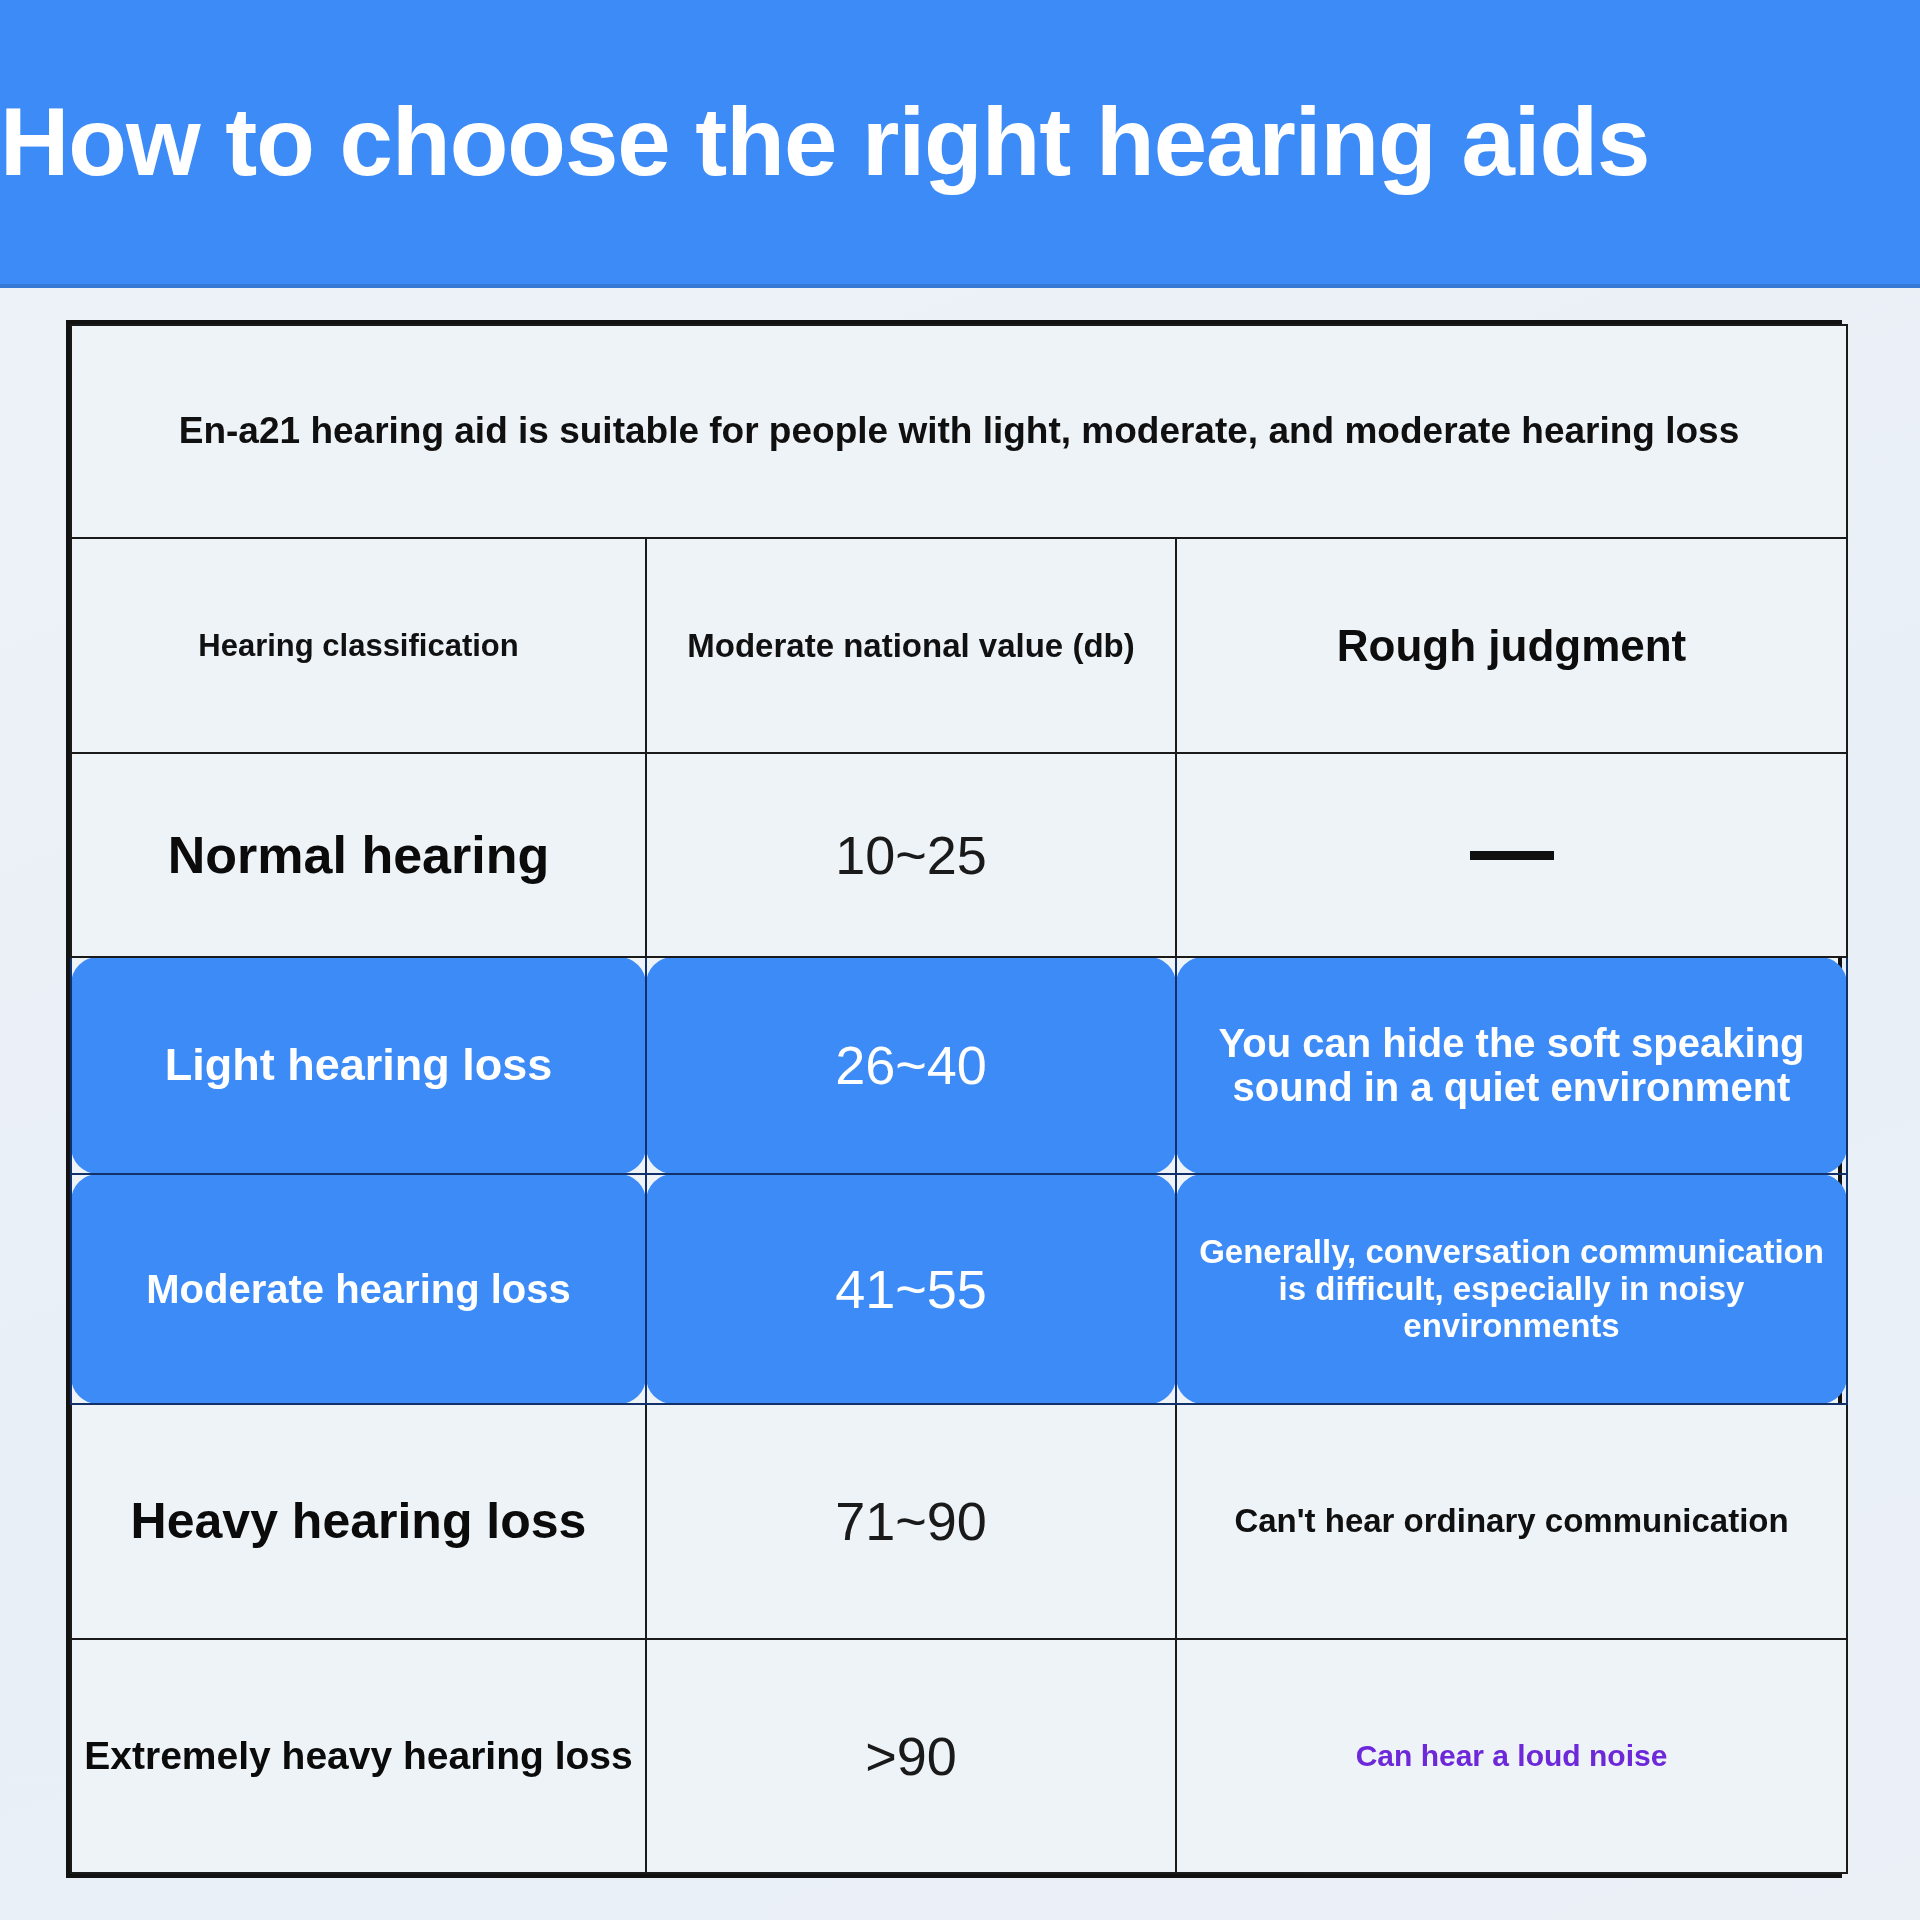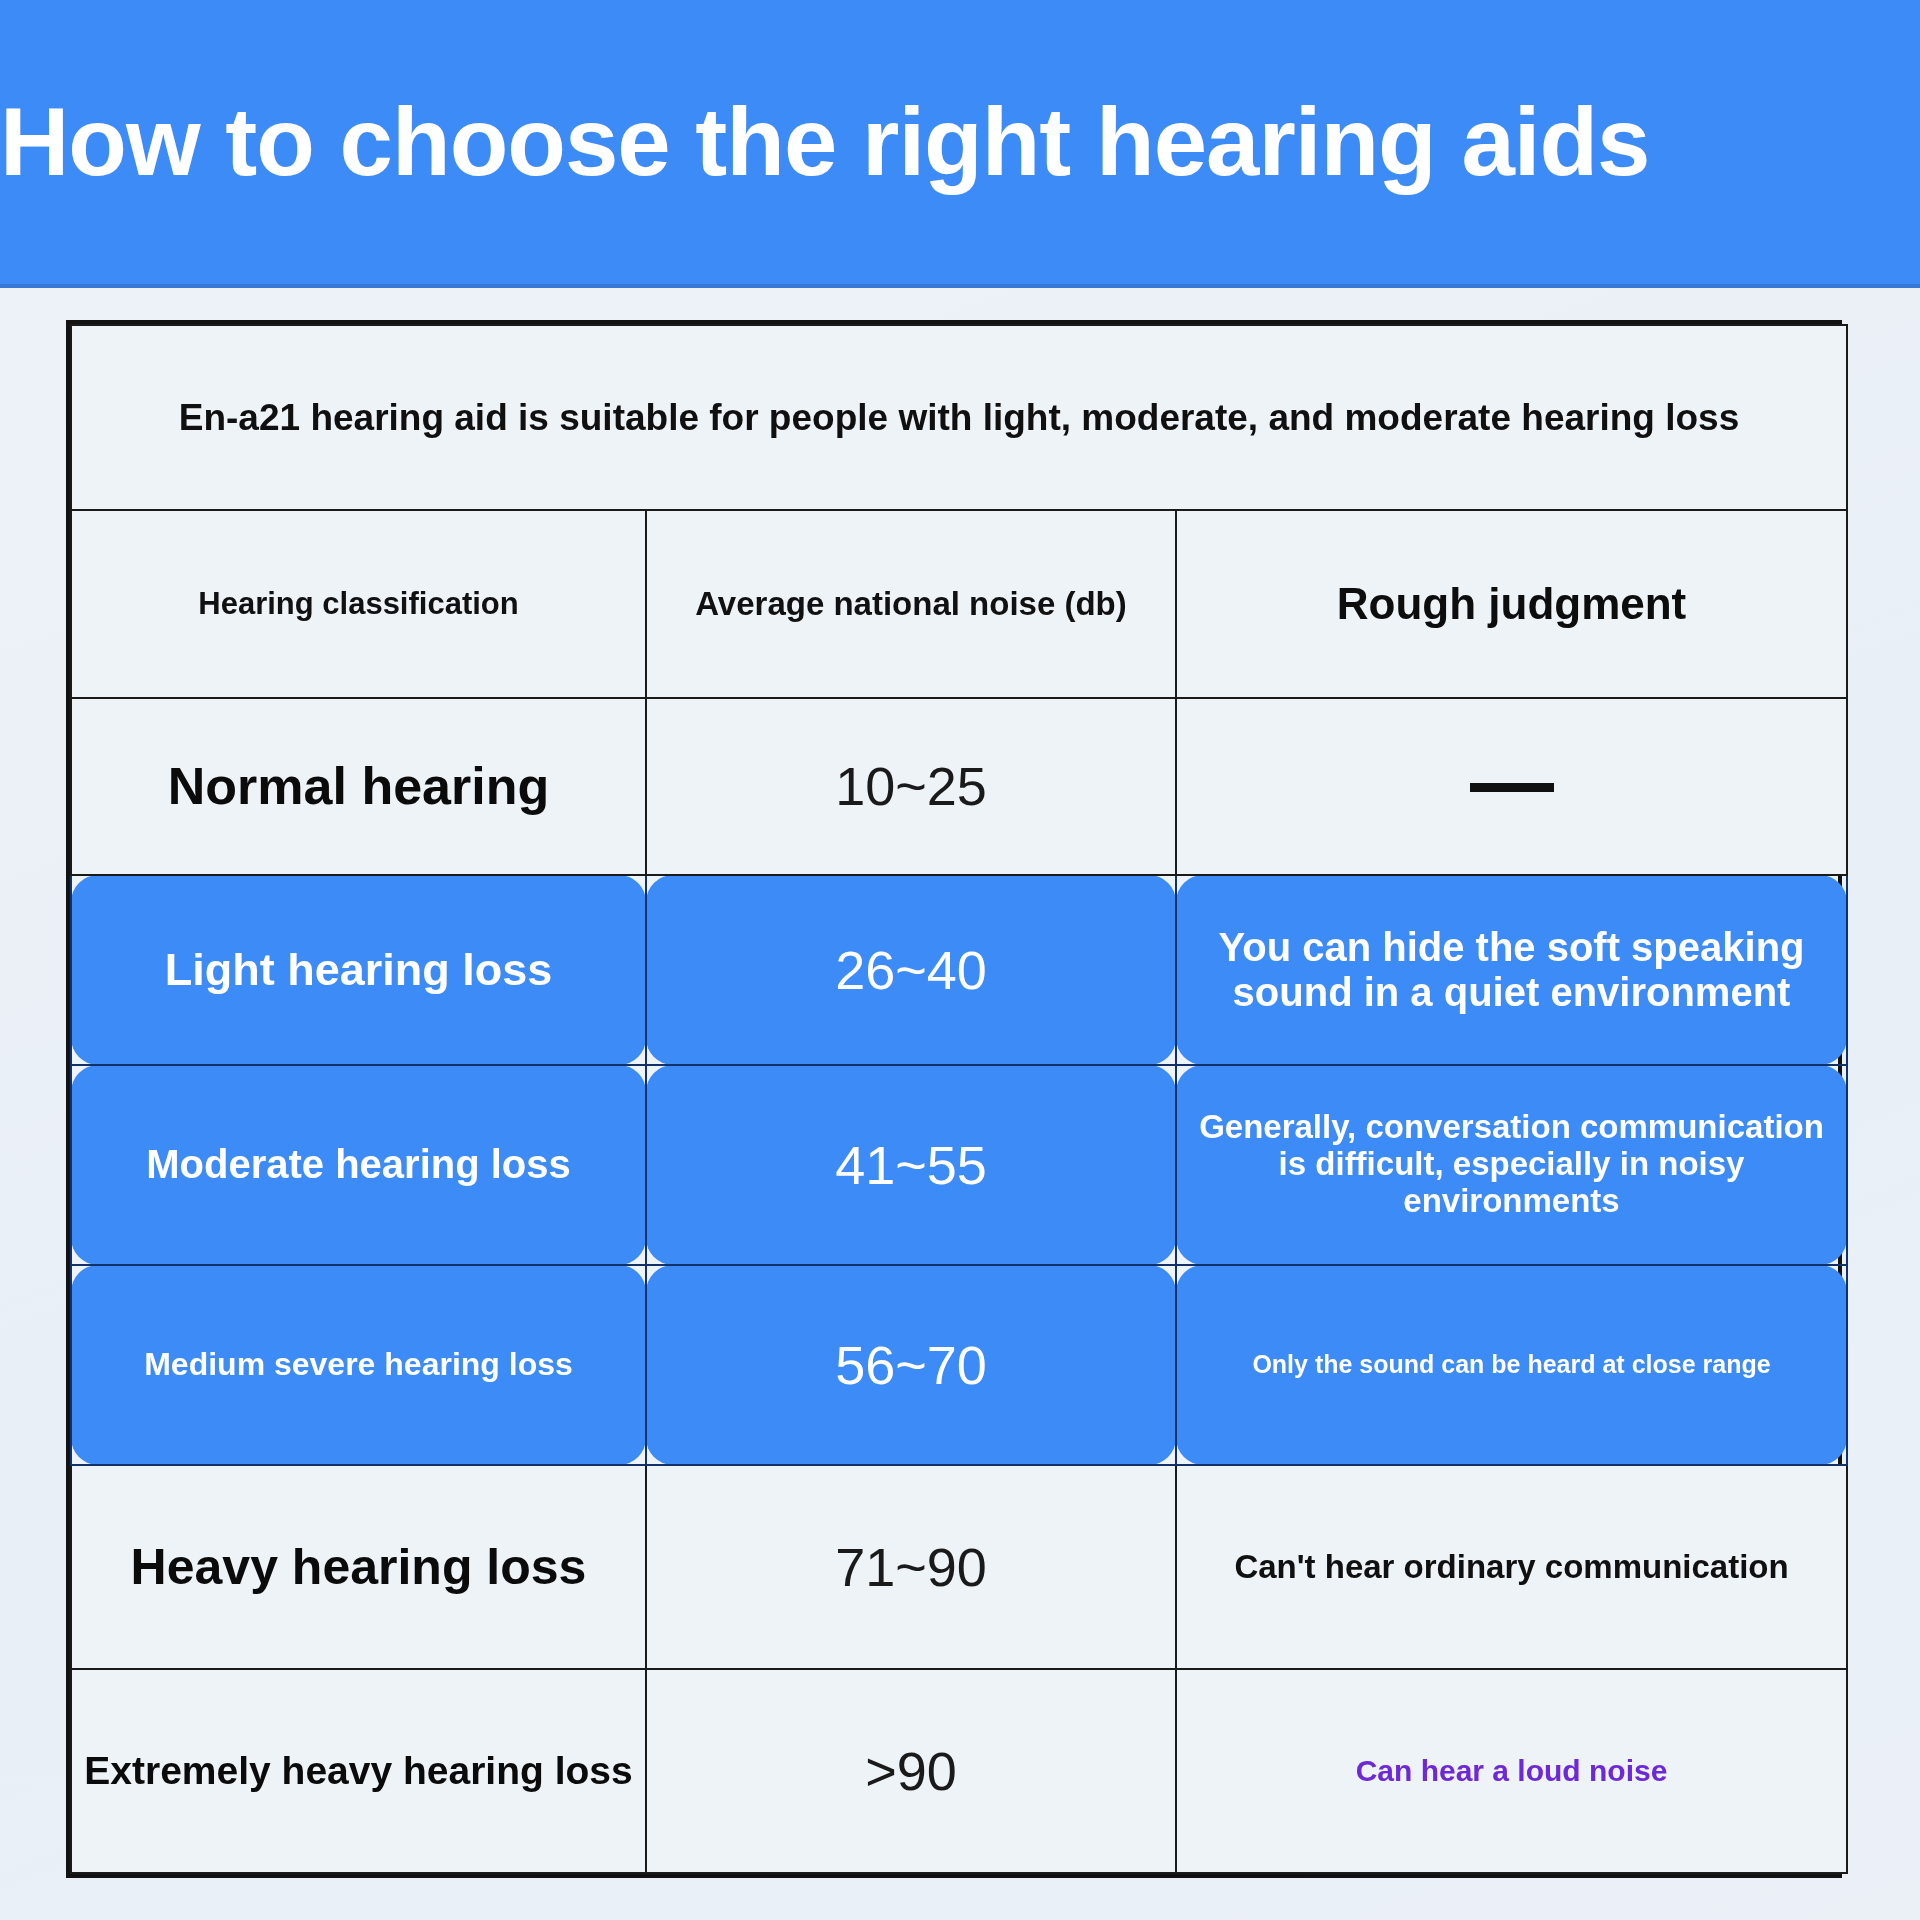--- a/index.html
+++ b/index.html
@@ -147,21 +147,21 @@
           <col class="c3">
       </colgroup>
       <tbody>
 
         <tr class="row-intro">
           <td colspan="3">En-a21 hearing aid is suitable for people with light, moderate, and moderate hearing loss</td>
         </tr>
 
         <tr class="row-head">
           <td class="th-1">Hearing classification</td>
-          <td class="th-2">Average national noise (db)</td>
+          <td class="th-2">Moderate national value (db)</td>
           <td class="th-3">Rough judgment</td>
         </tr>
 
         <tr class="row-normal">
           <td class="r-normal-label">Normal hearing</td>
           <td class="r-normal-value">10~25</td>
           <td>
             <span class="dash"></span>
           </td>
         </tr>
@@ -171,25 +171,20 @@
           <td class="b-value">26~40</td>
           <td class="b-desc-lg">You can hide the soft speaking sound in a quiet environment</td>
         </tr>
 
         <tr class="row-moderate blue">
           <td class="b-label-md">Moderate hearing loss</td>
           <td class="b-value">41~55</td>
           <td class="b-desc-md">Generally, conversation communication is difficult, especially in noisy environments</td>
         </tr>
 
-        <tr class="row-medsevere blue">
-          <td class="b-label-sm">Medium severe hearing loss</td>
-          <td class="b-value">56~70</td>
-          <td class="b-desc-sm">Only the sound can be heard at close range</td>
-        </tr>
 
         <tr class="row-heavy">
           <td class="h-label-lg">Heavy hearing loss</td>
           <td class="h-value">71~90</td>
           <td class="h-desc-md">Can't hear ordinary communication</td>
         </tr>
 
         <tr class="row-extreme">
           <td class="h-label-sm">Extremely heavy hearing loss</td>
           <td class="h-value">&gt;90</td>

